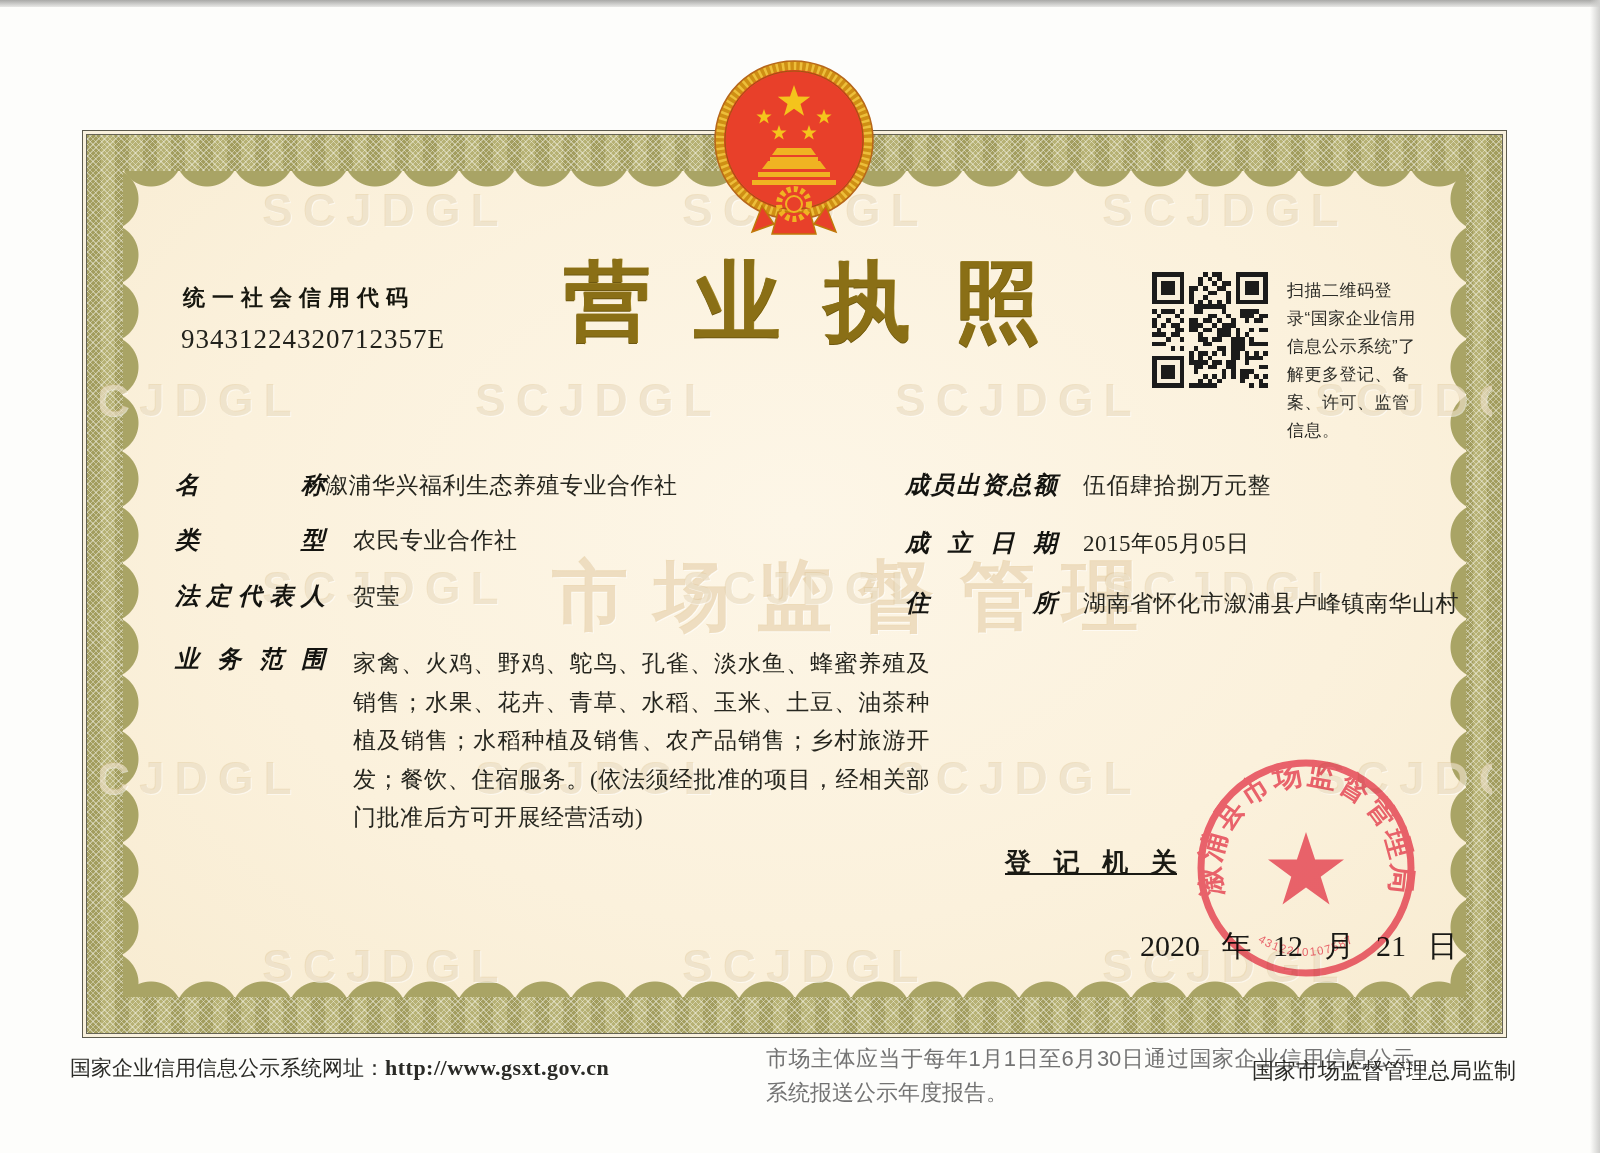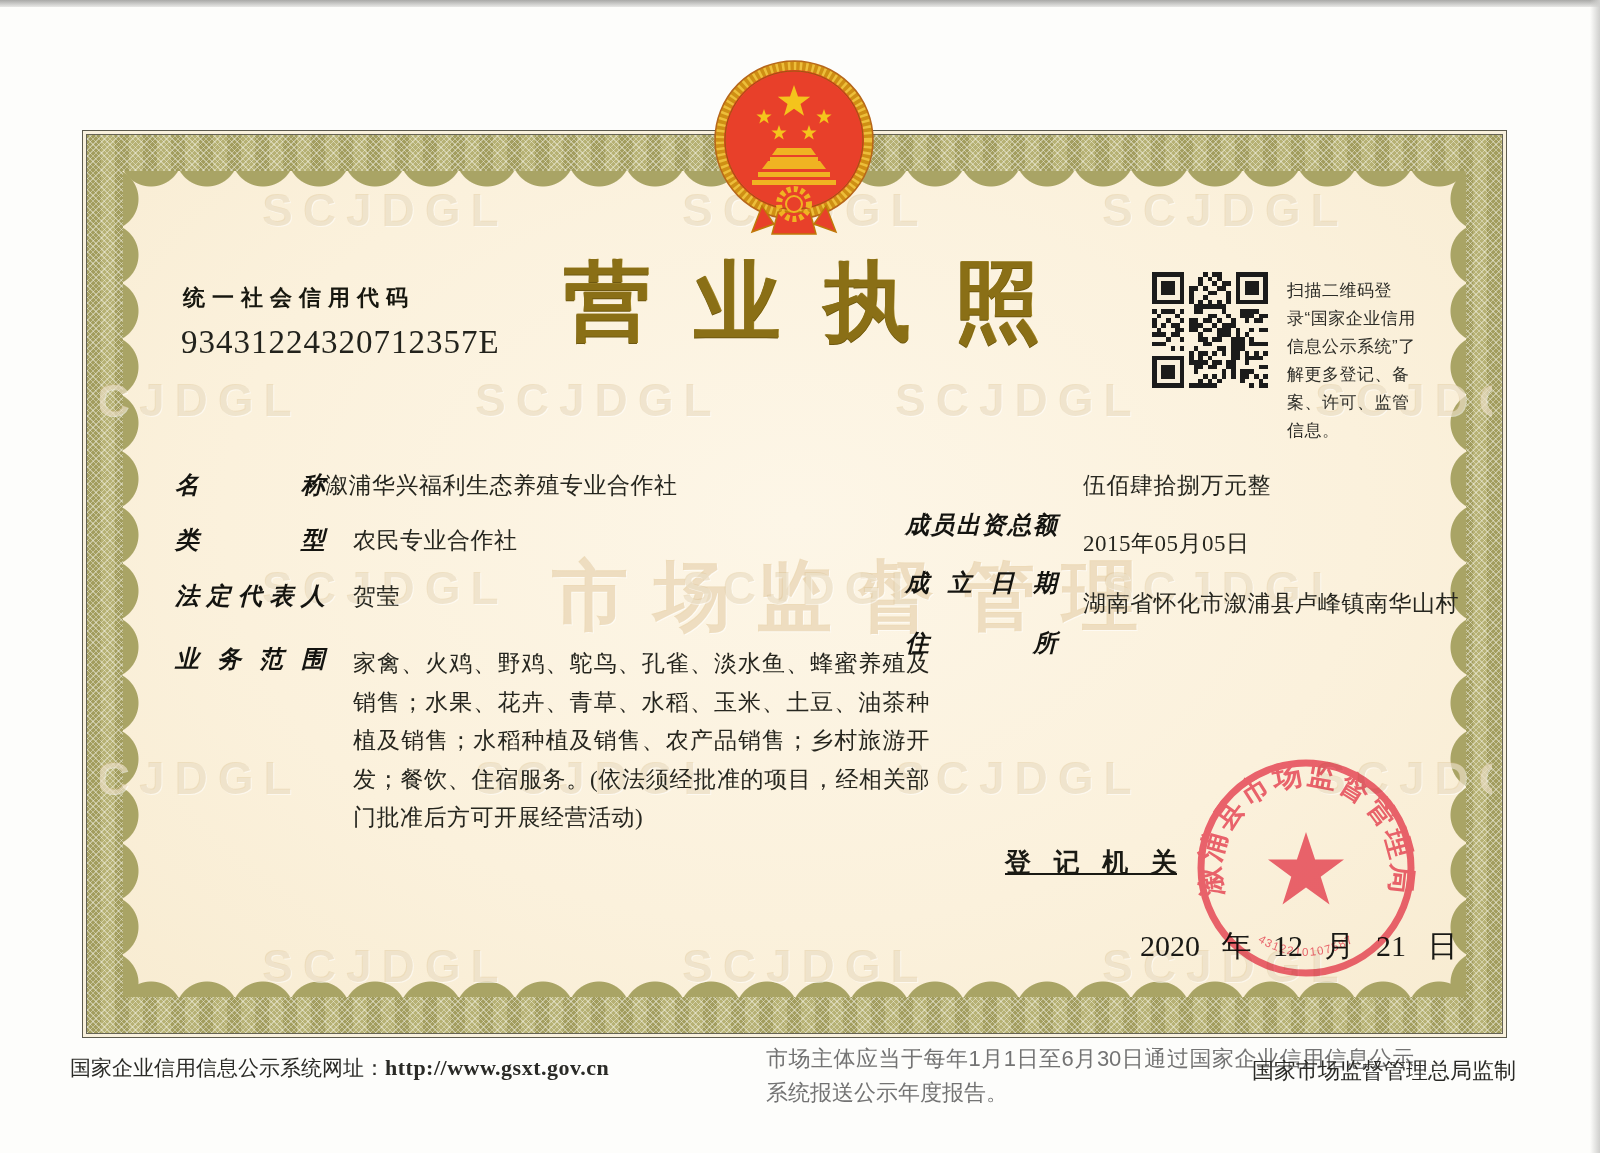--- a/index.html
+++ b/index.html
@@ -50,41 +50,41 @@
     font-family:"Liberation Sans",sans-serif;white-space:nowrap;
   }
   .wm-big{
     position:absolute;left:452px;top:396px;font-size:76px;font-weight:bold;letter-spacing:26px;
     color:rgba(224,197,149,.55);text-shadow:1px 1px 0 rgba(255,255,255,.6);white-space:nowrap;text-align:right;
   }
   
   .emblem{position:absolute;left:712px;top:60px;width:164px;height:178px;z-index:3;}
   .credit-label{position:absolute;left:183px;top:283px;font-size:22px;font-weight:bold;
     letter-spacing:7px;color:#17170f;z-index:2;}
-  .credit-code{position:absolute;left:181px;top:324px;font-size:33px;color:#22221c;
+  .credit-code{position:absolute;left:181px;top:324px;font-size:27px;color:#22221c;
     font-family:"Liberation Serif",serif;letter-spacing:1px;z-index:2;}
   .title-col{position:absolute;left:520px;top:258px;width:540px;text-align:center;z-index:2;}
   .cert-title{
     font-size:86px;font-weight:bold;letter-spacing:44px;padding-left:44px;line-height:1.0;
     color:#8a6f16;text-shadow:0 1px 0 #6e5810, 1px 0 0 #a18422;white-space:nowrap;
   }
   .cert-subtitle{margin-top:16px;font-size:34px;letter-spacing:16px;padding-left:16px;
     color:#3b3a2e;font-weight:bold;}
   .qr{position:absolute;left:1152px;top:272px;width:116px;height:116px;z-index:2;}
   .qr svg{width:100%;height:100%;}
   .qr-caption{position:absolute;left:1287px;top:277px;width:130px;z-index:2;
     font-size:17px;line-height:28px;color:#2d2d28;letter-spacing:.5px;}
   
   .row{position:absolute;display:flex;align-items:flex-start;z-index:2;}
   .flabel{
     display:inline-block;font-weight:bold;font-size:24px;color:#141410;flex:none;
     text-align:justify;text-align-last:justify;line-height:30px;font-style:italic;
   }
   .flabel.w150{width:150px;}
-  .flabel.w152{width:152px;margin-top:40px;}
+  .flabel.w152{width:152px;}
   .fvalue{
     font-family:"Liberation Serif",serif;font-size:23px;color:#26261f;line-height:30px;
     padding-top:1px;letter-spacing:.5px;
   }
   .scope-value{width:577px;line-height:38.5px;text-align:justify;}
   .registrar{position:absolute;left:1005px;top:845px;z-index:2;}
   .reg-label{display:inline-block;width:172px;font-size:26px;font-weight:bold;color:#1a1a14;
     text-align:justify;text-align-last:justify;text-decoration:underline;}
   .issue-date{position:absolute;left:1140px;top:926px;z-index:2;font-family:"Liberation Serif",serif;
     font-size:30px;color:#191915;word-spacing:14px;white-space:nowrap;}

